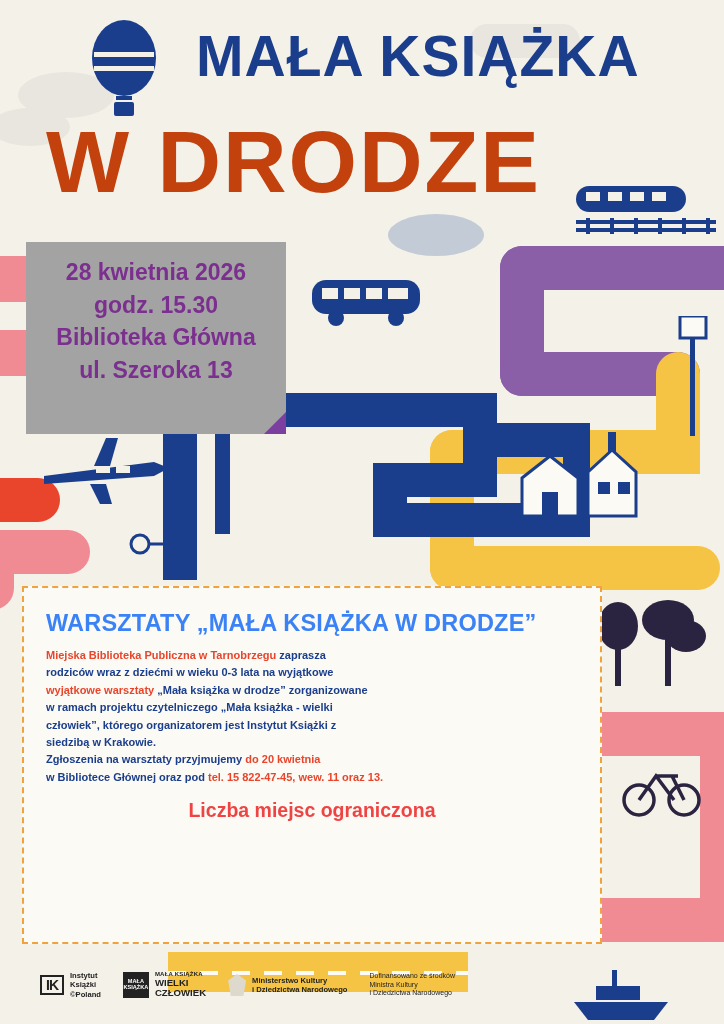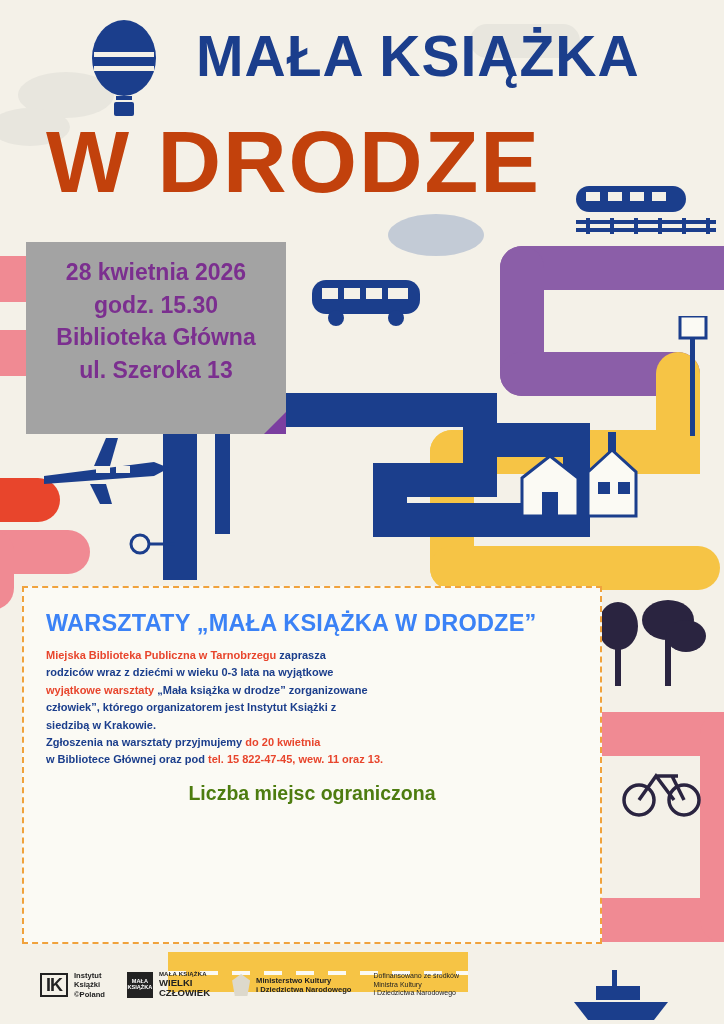--- a/index.html
+++ b/index.html
@@ -127,21 +127,21 @@
     font-size: 11px;
     line-height: 1.49;
     color: #1b3e8c;
     font-weight: bold;
   }
   .hl { color: #e8452c; }
   .panel .closing {
     text-align: center;
     margin-top: 14px;
     font-size: 19.5px;
-    color: #4d7c0f;
+    color: #ef4444;
     font-weight: bold;
   }
 
   
   .footer {
     position: absolute;
     left: 0;
     bottom: 10px;
     width: 724px;
     height: 58px;
@@ -152,21 +152,21 @@
     z-index: 9;
   }
   .logo {
     display: flex;
     align-items: center;
     gap: 6px;
     color: #222;
   }
   .logo .mark {
     font-weight: bold;
-    font-size: 18px;
+    font-size: 14px;
     letter-spacing: -1px;
     border: 2px solid #222;
     padding: 1px 4px;
     line-height: 1;
   }
   .logo .txt {
     font-size: 7.6px;
     line-height: 1.22;
     font-weight: bold;
   }
@@ -343,20 +343,21 @@
 
   <div class="panel">
     <h2>WARSZTATY „MAŁA KSIĄŻKA W DRODZE”</h2>
     <p>
       <span class="hl">Miejska Biblioteka Publiczna w Tarnobrzegu</span><span> zaprasza</span>
     </p>
     <p>rodziców wraz z dziećmi w wieku 0-3 lata na wyjątkowe</p>
     <p>
       <span class="hl">wyjątkowe warsztaty</span><span> „Mała książka w drodze” zorganizowane</span>
     </p>
+    <p>w ramach projektu czytelniczego „Mała książka - wielki</p>
     <p>człowiek”, którego organizatorem jest Instytut Książki z</p>
     <p>siedzibą w Krakowie.</p>
     <p>
       <span>Zgłoszenia na warsztaty przyjmujemy </span><span class="hl">do 20 kwietnia</span>
     </p>
     <p>
       <span>w Bibliotece Głównej oraz pod </span><span class="hl">tel. 15 822-47-45, wew. 11 oraz 13.</span>
     </p>
     <div class="closing">Liczba miejsc ograniczona</div>
   </div>

